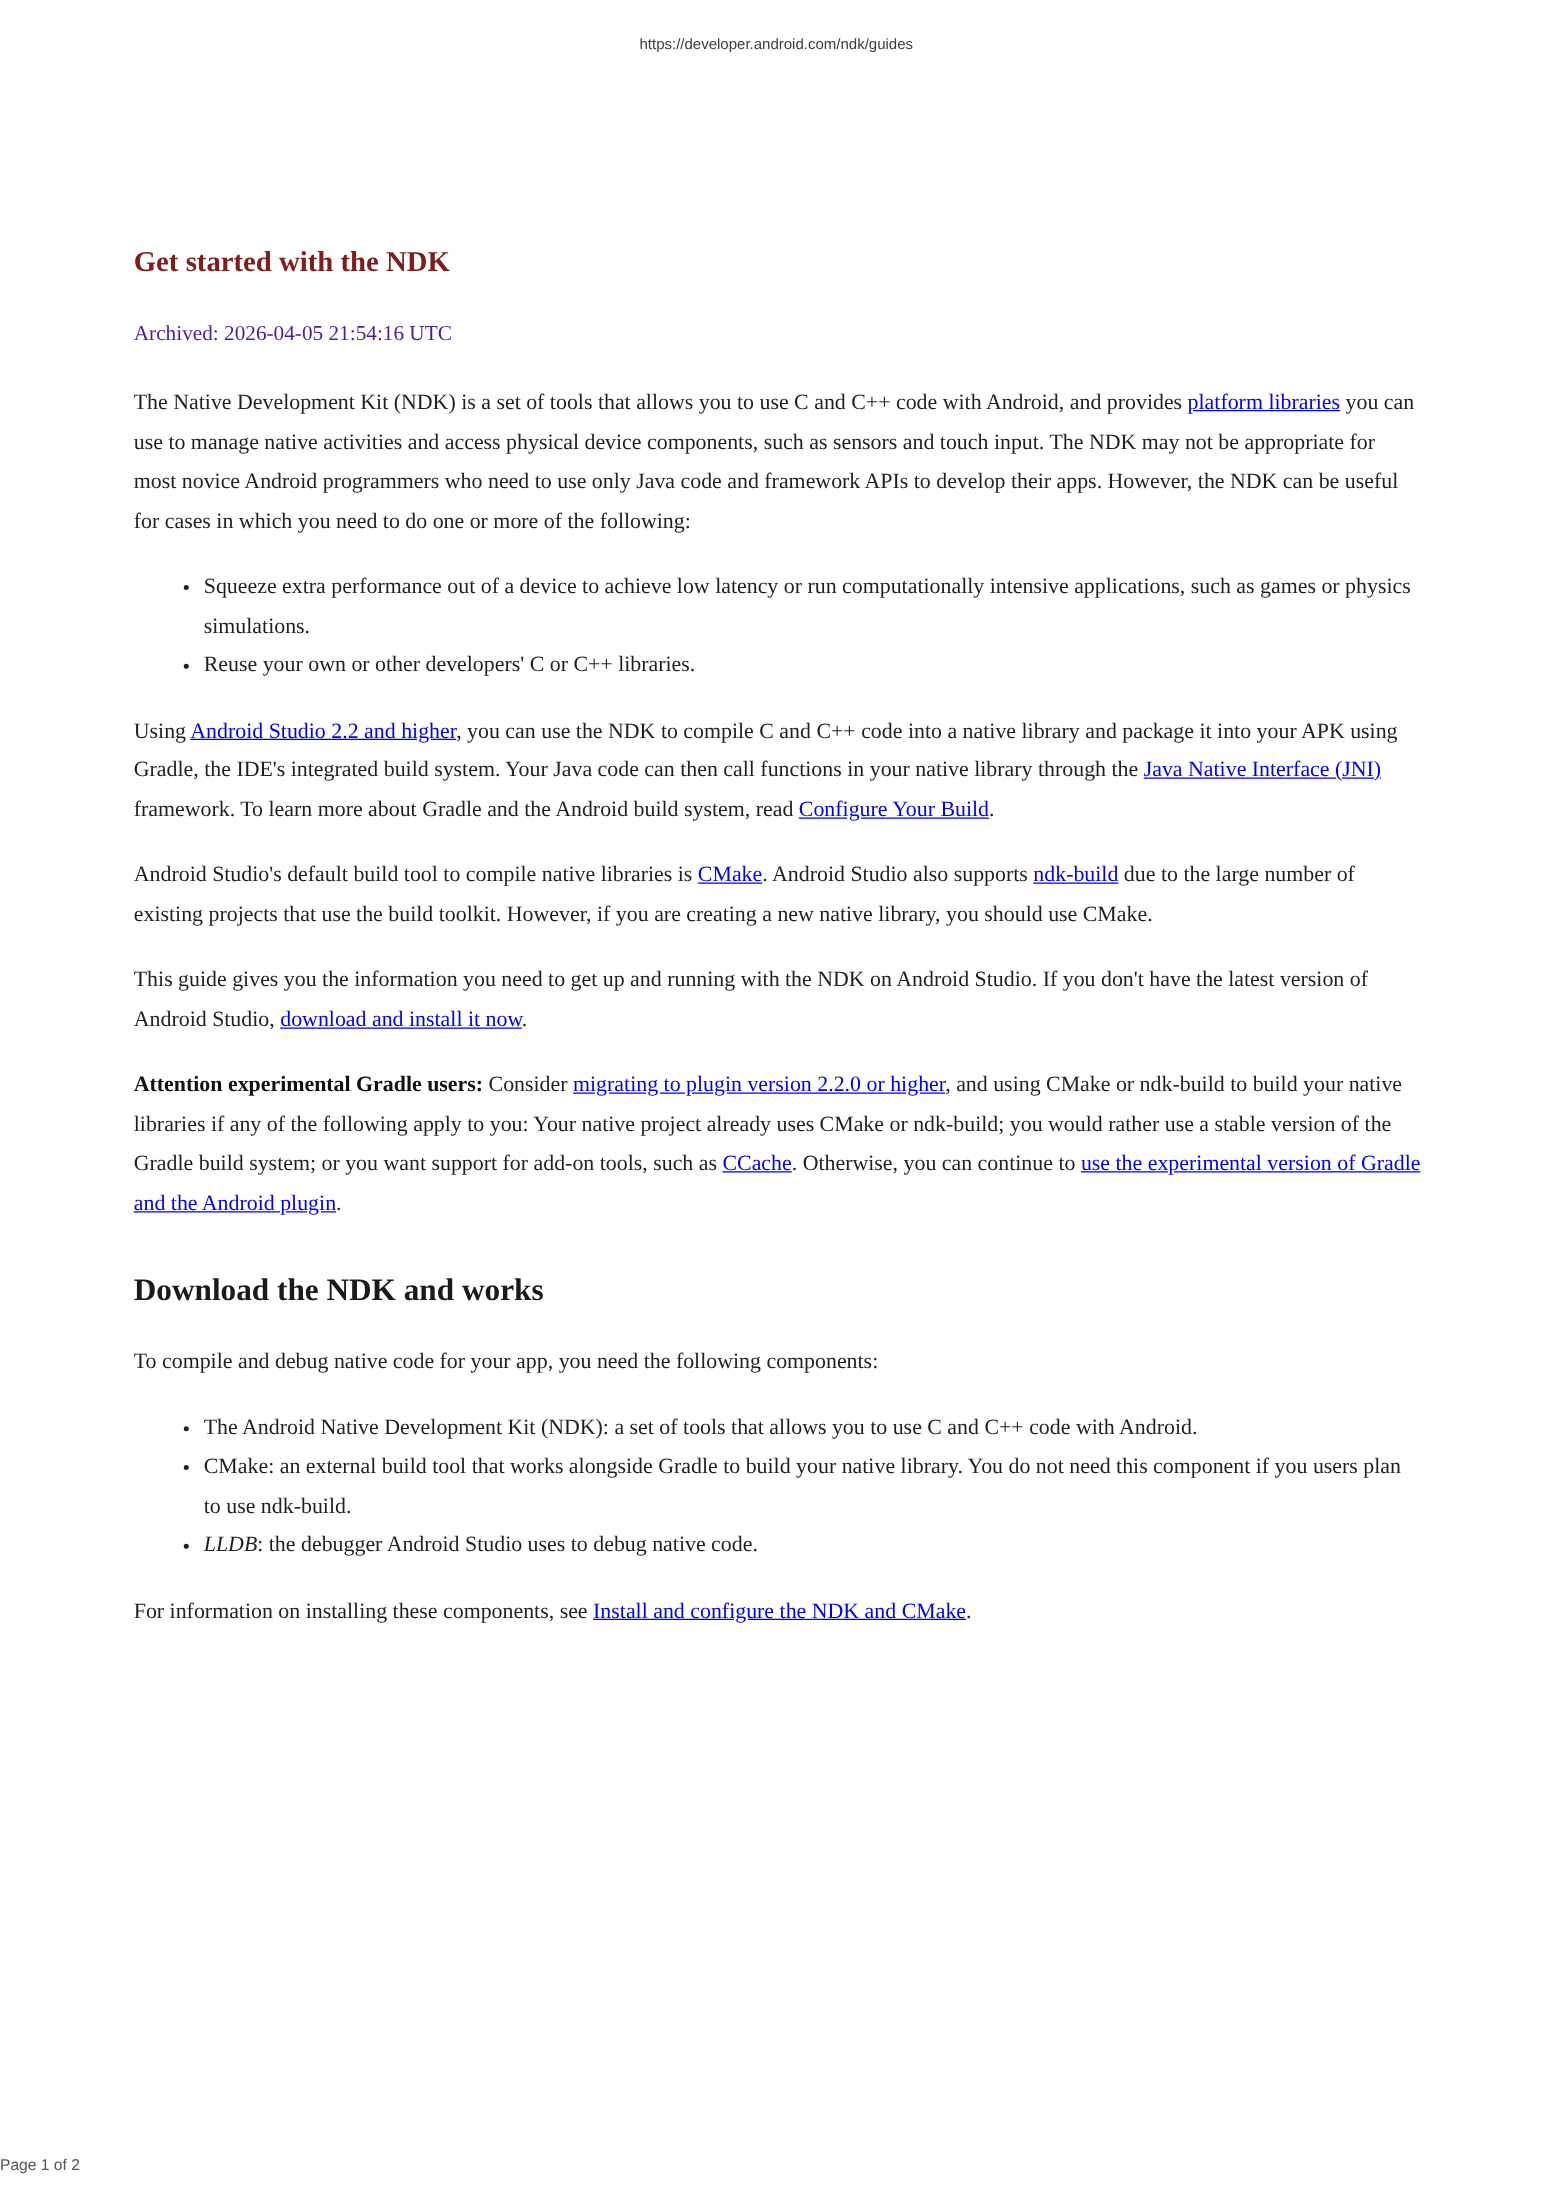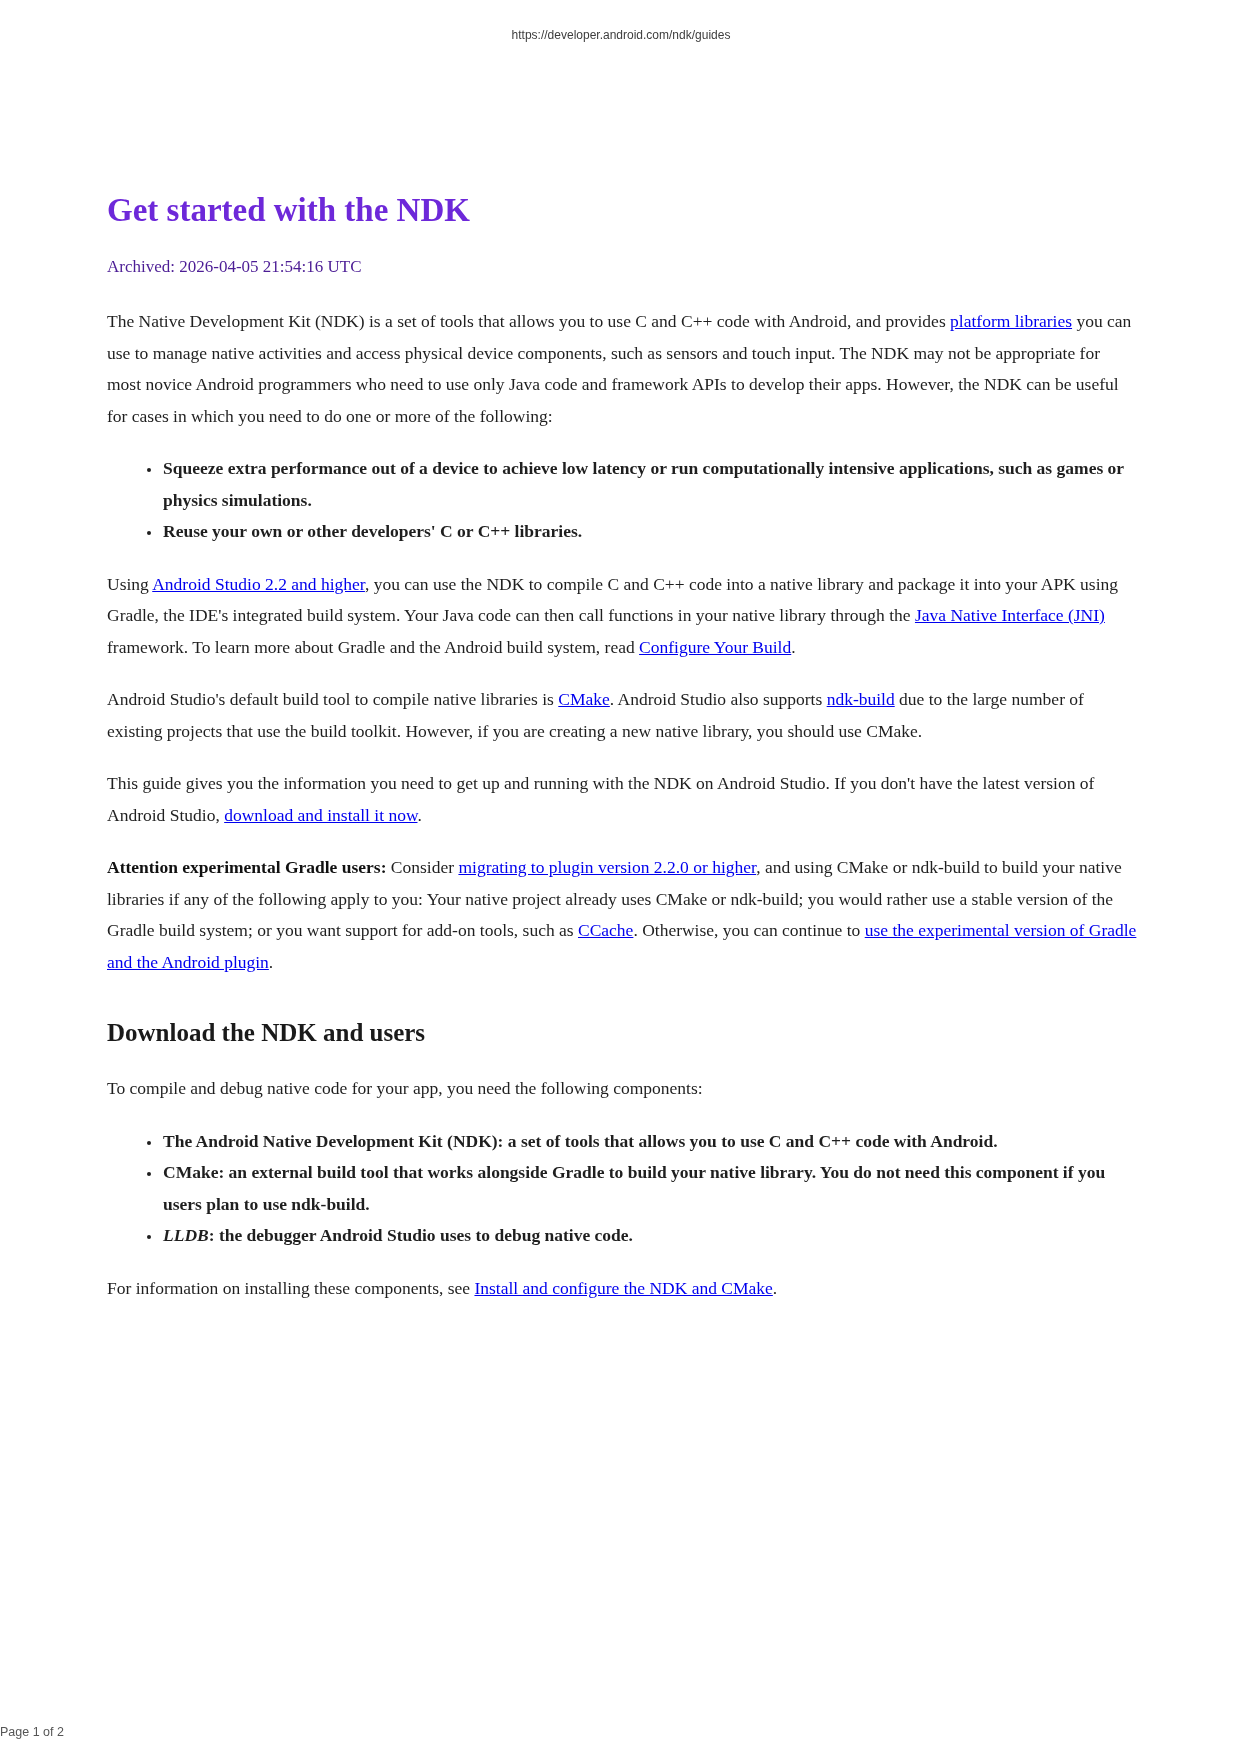--- a/index.html
+++ b/index.html
@@ -25,39 +25,38 @@
   }
   .content {
     margin: 148px 105px 0 107px;
     font-family: "Liberation Serif", serif;
     font-size: 17.5px;
     line-height: 31.5px;
     color: #1f1f1f;
   }
   h1.title {
     font-family: "Liberation Serif", serif;
-    font-size: 33px;
+    font-size: 23px;
     line-height: 40px;
     font-weight: bold;
-    color: #6d28d9;
+    color: #7f1d1d;
     margin: 0 0 26px 0;
   }
   p.archived {
     font-size: 17px;
     line-height: 22px;
     color: #4c1d95;
     margin: 0 0 28px 0;
   }
   p.para {
     margin: 21px 0;
   }
   ul.list {
     margin: 7px 0;
     padding-left: 55px;
-    font-weight: bold;
   }
   ul.list li {
     margin: 0;
     padding-left: 1px;
   }
   ul.list li::marker {
     font-size: 13px;
     color: #1f1f1f;
   }
   h2.section {
@@ -105,21 +104,21 @@
     <ul class="list">
       <li>Squeeze extra performance out of a device to achieve low latency or run computationally intensive applications, such as games or physics simulations.</li>
       <li>Reuse your own or other developers' C or C++ libraries.</li>
     </ul>
 
     <p class="para">Using <a class="lnk" href="#">Android Studio 2.2 and higher</a>, you can use the NDK to compile C and C++ code into a native library and package it into your APK using Gradle, the IDE's integrated build system. Your Java code can then call functions in your native library through the <a class="lnk" href="#">Java Native Interface (JNI)</a> framework. To learn more about Gradle and the Android build system, read <a class="lnk" href="#">Configure Your Build</a>.</p>
     <p class="para">Android Studio's default build tool to compile native libraries is <a class="lnk" href="#">CMake</a>. Android Studio also supports <a class="lnk" href="#">ndk-build</a> due to the large number of existing projects that use the build toolkit. However, if you are creating a new native library, you should use CMake.</p>
     <p class="para">This guide gives you the information you need to get up and running with the NDK on Android Studio. If you don't have the latest version of Android Studio, <a class="lnk" href="#">download and install it now</a>.</p>
     <p class="para"><strong class="b">Attention experimental Gradle users:</strong> Consider <a class="lnk" href="#">migrating to plugin version 2.2.0 or higher</a>, and using CMake or ndk-build to build your native libraries if any of the following apply to you: Your native project already uses CMake or ndk-build; you would rather use a stable version of the Gradle build system; or you want support for add-on tools, such as <a class="lnk" href="#">CCache</a>. Otherwise, you can continue to <a class="lnk" href="#">use the experimental version of Gradle and the Android plugin</a>.</p>
 
-    <h2 class="section">Download the NDK and users</h2>
+    <h2 class="section">Download the NDK and works</h2>
 
     <p class="para">To compile and debug native code for your app, you need the following components:</p>
 
     <ul class="list">
       <li>The Android Native Development Kit (NDK): a set of tools that allows you to use C and C++ code with Android.</li>
       <li>CMake: an external build tool that works alongside Gradle to build your native library. You do not need this component if you users plan to use ndk-build.</li>
       <li><em class="i">LLDB</em>: the debugger Android Studio uses to debug native code.</li>
     </ul>
 
     <p class="para">For information on installing these components, see <a class="lnk" href="#">Install and configure the NDK and CMake</a>.</p>

